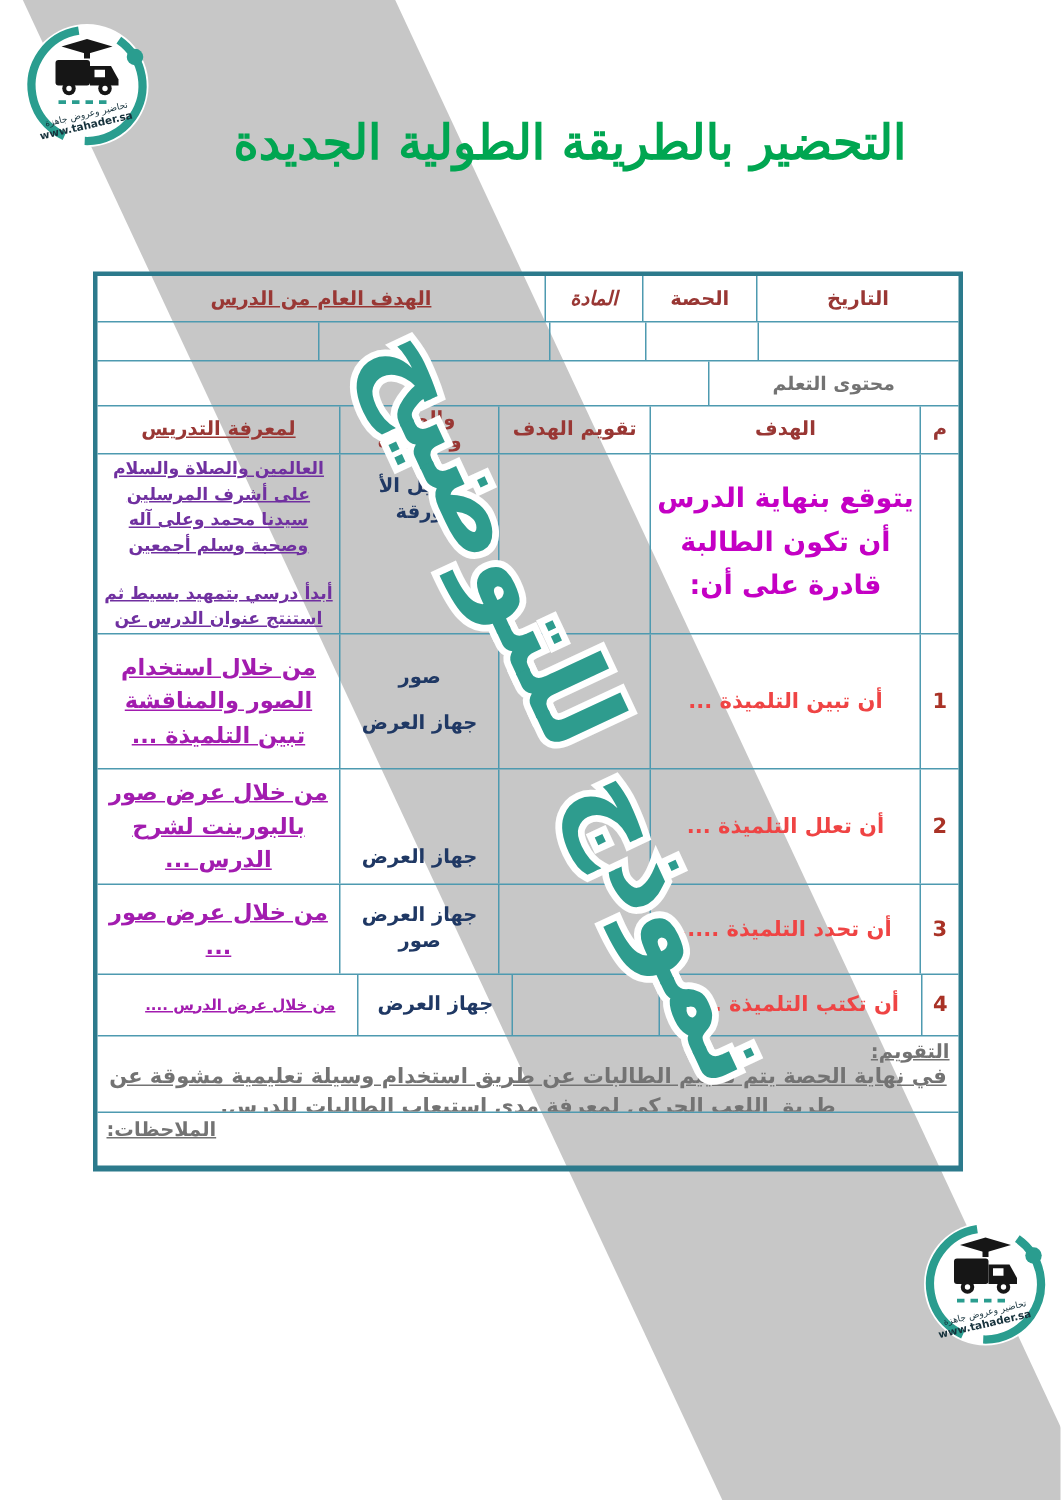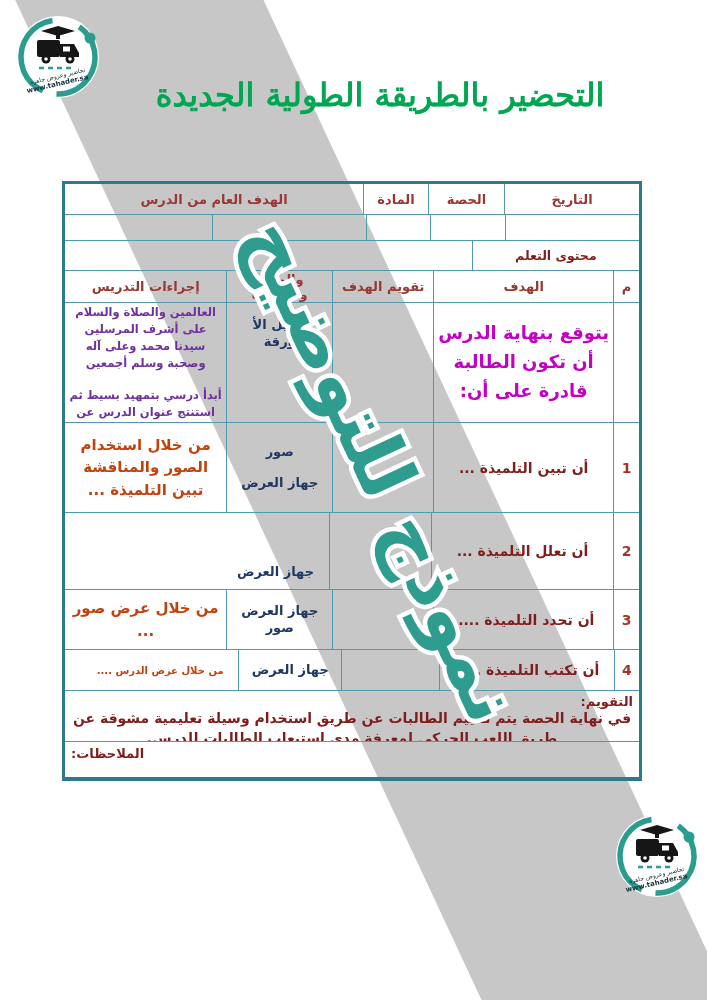--- a/index.html
+++ b/index.html
@@ -33,30 +33,30 @@
     border:3px solid #2c7a8c;border-bottom-width:4px;box-sizing:border-box;
     direction:rtl;
   }
   .trow{display:flex;flex-direction:row;box-sizing:border-box;border-bottom:1px solid #4e9ab0;}
   .trow.last{border-bottom:none;}
   .tcell{
     box-sizing:border-box;border-left:1px solid #4e9ab0;
     display:flex;flex-direction:column;align-items:center;justify-content:center;
     text-align:center;padding:2px 4px;overflow:hidden;
   }
-  .tcell:last-child{border-left:none;}
+  .tcell:last-child{border-left:none;text-decoration:underline;}
   .hdr{color:#993734;font-weight:bold;font-size:13px;}
-  .goal{color:#7f1d1d;font-weight:bold;font-size:14px;}
+  .goal{color:#ef4444;font-weight:bold;font-size:14px;}
   .num{color:#a93226;font-weight:bold;font-size:14px;}
   .mat{color:#1f3864;font-weight:bold;font-size:13px;line-height:1.3;}
-  .proc{color:#c2410c;font-weight:bold;font-size:15px;line-height:1.5;}
+  .proc{color:#a21caf;font-weight:bold;font-size:15px;line-height:1.5;}
   .intro-goal{color:#c400c4;font-weight:bold;font-size:18px;line-height:1.6;}
   .intro-proc{color:#7030a0;font-weight:bold;font-size:11.5px;line-height:1.45;gap:16px;}
   .lead-orange{color:#e36c0a;}
-  .maroon{color:#7f1d1d;font-weight:bold;}
+  .maroon{color:#737373;font-weight:bold;}
   .eval-cell{align-items:stretch;justify-content:flex-start;padding:3px 6px;}
   .eval-label{text-align:right;font-size:13px;}
   .eval-text{text-align:center;font-size:14px;line-height:1.4;}
   .notes-cell{align-items:flex-end;justify-content:flex-start;padding:4px 6px;font-size:13px;}
   .gap8{height:14px;}
   
   .logo{position:absolute;width:90px;height:90px;z-index:4;}
   .logo.tl{left:13px;top:12px;}
   .logo.br{left:612px;top:811px;}
 </style>
@@ -65,21 +65,21 @@
 
 <div class="band"></div>
 
 <div class="page-title">التحضير بالطريقة الطولية الجديدة</div>
 
 <div class="sheet">
 
   <div class="trow" style="height:31px;">
     <div class="tcell hdr" style="flex:0 1 135px;">التاريخ</div>
     <div class="tcell hdr" style="flex:0 1 76px;">الحصة</div>
-    <div class="tcell hdr" style="flex:0 1 65px;">المادة</div>
+    <div class="tcell hdr" style="flex:0 1 65px;font-style:italic;">المادة</div>
     <div class="tcell hdr" style="flex:1 1 149px;">الهدف العام من الدرس</div>
   </div>
 
   <div class="trow" style="height:26px;">
     <div class="tcell" style="flex:0 1 135px;"></div>
     <div class="tcell" style="flex:0 1 76px;"></div>
     <div class="tcell" style="flex:0 1 65px;"></div>
     <div class="tcell" style="flex:0 1 155px;"></div>
     <div class="tcell" style="flex:1 1 149px;"></div>
   </div>
@@ -87,21 +87,21 @@
   <div class="trow" style="height:30px;">
     <div class="tcell maroon" style="flex:0 1 169px;font-size:12.5px;">محتوى التعلم</div>
     <div class="tcell" style="flex:1 1 411px;"></div>
   </div>
 
   <div class="trow" style="height:32px;">
     <div class="tcell hdr" style="flex:0 1 26px;">م</div>
     <div class="tcell hdr" style="flex:0 1 182px;">الهدف</div>
     <div class="tcell hdr" style="flex:0 1 102px;">تقويم الهدف</div>
     <div class="tcell hdr" style="flex:0 1 107px;">والصلاة والأجهزة</div>
-    <div class="tcell hdr" style="flex:1 1 163px;">إجراءات التدريس</div>
+    <div class="tcell hdr" style="flex:1 1 163px;">لمعرفة التدريس</div>
   </div>
 
   <div class="trow" style="height:120px;">
     <div class="tcell" style="flex:0 1 26px;"></div>
     <div class="tcell intro-goal" style="flex:0 1 182px;">يتوقع بنهاية الدرس أن تكون الطالبة قادرة على أن:</div>
     <div class="tcell" style="flex:0 1 102px;"></div>
     <div class="tcell mat" style="flex:0 1 107px;justify-content:flex-start;padding-top:14px;">
       <div>تمثيل الأ</div>
       <div>ورقة</div>
     </div>
@@ -124,20 +124,21 @@
   </div>
 
   <div class="trow" style="height:77px;">
     <div class="tcell num" style="flex:0 1 26px;">2</div>
     <div class="tcell goal" style="flex:0 1 182px;">أن تعلل التلميذة ...</div>
     <div class="tcell" style="flex:0 1 102px;"></div>
     <div class="tcell mat" style="flex:0 1 107px;justify-content:flex-end;padding-bottom:8px;">
       <div>جهاز العرض</div>
       <div></div>
     </div>
+    <div class="tcell proc" style="flex:1 1 163px;">من خلال عرض صور بالبورينت لشرح الدرس ...</div>
   </div>
 
   <div class="trow" style="height:60px;">
     <div class="tcell num" style="flex:0 1 26px;">3</div>
     <div class="tcell goal" style="flex:0 1 182px;">أن تحدد التلميذة .....</div>
     <div class="tcell" style="flex:0 1 102px;"></div>
     <div class="tcell mat" style="flex:0 1 107px;">
       <div>جهاز العرض</div>
       <div>صور</div>
     </div>

